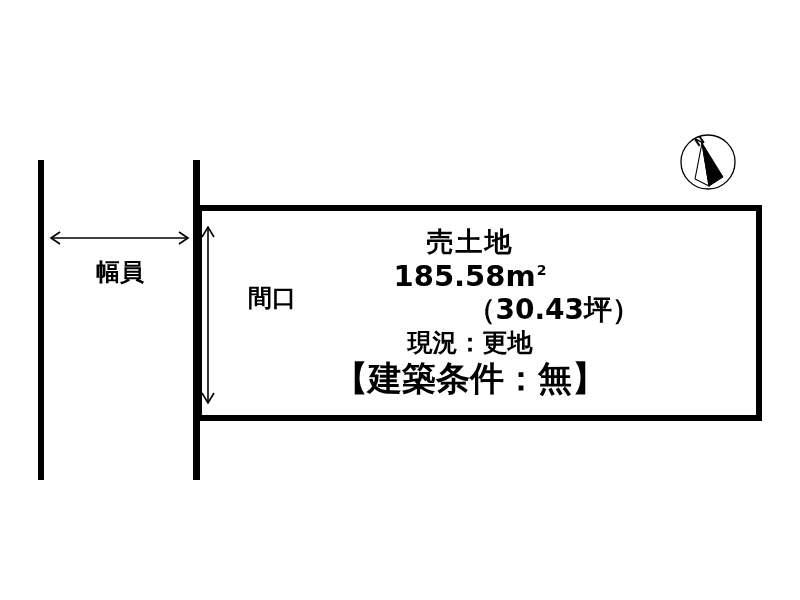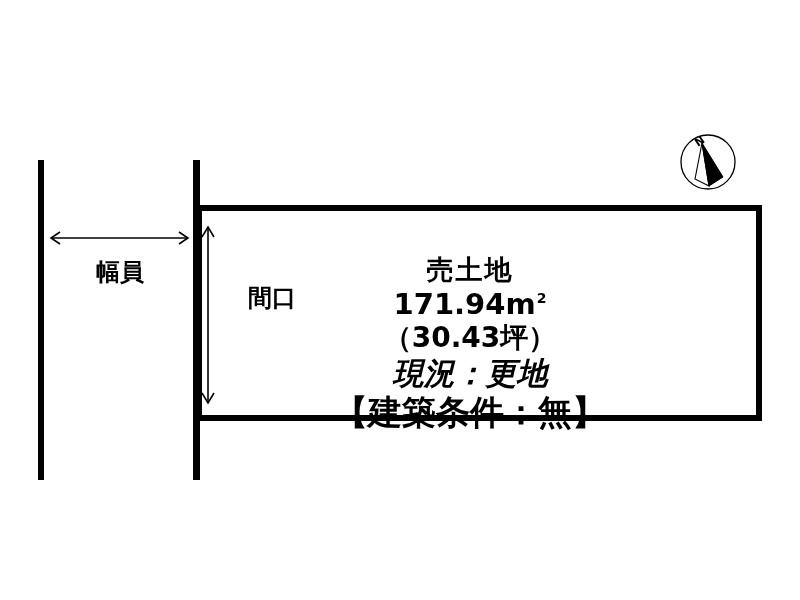--- a/index.html
+++ b/index.html
@@ -51,21 +51,20 @@
   }
 
   
   #parcel-text-block {
     position: absolute;
     left: 300px;
     top: 228px;
     width: 340px;
     text-align: center;
     line-height: 1.0;
-    margin-top: 28px;
   }
   .parcel-line {
     display: block;
     font-weight: bold;
     color: #000000;
     white-space: nowrap;
   }
   #parcel-title {
     font-size: 27px;
     letter-spacing: 2px;
@@ -77,26 +76,26 @@
     margin-bottom: 5px;
   }
   #parcel-area-sqm .unit-sup {
     font-size: 14px;
     vertical-align: 11px;
     margin-left: 1px;
   }
   #parcel-area-tsubo {
     font-size: 28px;
     margin-bottom: 6px;
+    text-align: right;
   }
   #parcel-condition-current {
-    font-size: 31px;
+    font-size: 25px;
     letter-spacing: 0px;
     margin-bottom: 6px;
-    font-style: italic;
   }
   #parcel-condition-building {
     font-size: 34px;
     letter-spacing: 0px;
   }
 
   
   #road-width-dimension {
     position: absolute;
     left: 48px;
@@ -161,21 +160,21 @@
 
 <div id="plot-figure">
 
   <div class="road-bar" id="road-left-boundary"></div>
   <div class="road-bar" id="road-right-boundary"></div>
 
   <div id="land-parcel"></div>
 
   <div id="parcel-text-block">
     <span class="parcel-line" id="parcel-title">売土地</span>
-    <span class="parcel-line" id="parcel-area-sqm"><span>171.94</span><span>m</span><span class="unit-sup">2</span></span>
+    <span class="parcel-line" id="parcel-area-sqm"><span>185.58</span><span>m</span><span class="unit-sup">2</span></span>
     <span class="parcel-line" id="parcel-area-tsubo">（30.43坪）</span>
     <span class="parcel-line" id="parcel-condition-current">現況：更地</span>
     <span class="parcel-line" id="parcel-condition-building">【建築条件：無】</span>
   </div>
 
   <div id="road-width-dimension">
     <svg width="143" height="16" viewBox="0 0 143 16" xmlns="http://www.w3.org/2000/svg">
       <line x1="4" y1="8" x2="139" y2="8" stroke="#000000" stroke-width="1.6"></line>
       <polyline points="12,2 3,8 12,14" fill="none" stroke="#000000" stroke-width="1.6"></polyline>
       <polyline points="131,2 140,8 131,14" fill="none" stroke="#000000" stroke-width="1.6"></polyline>

